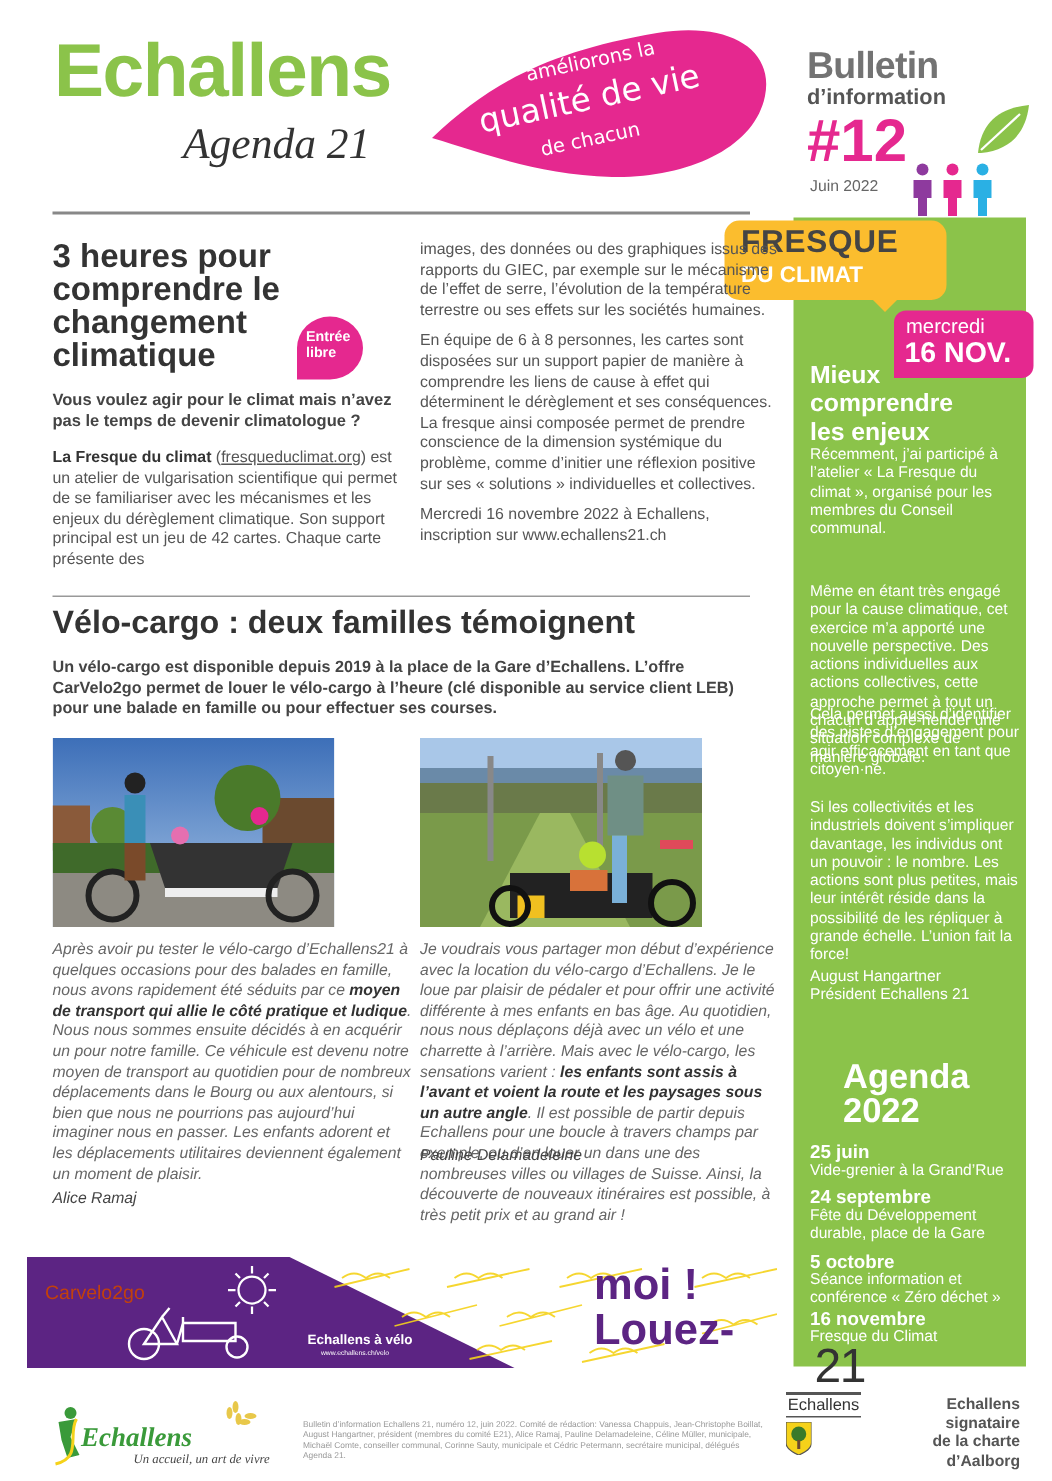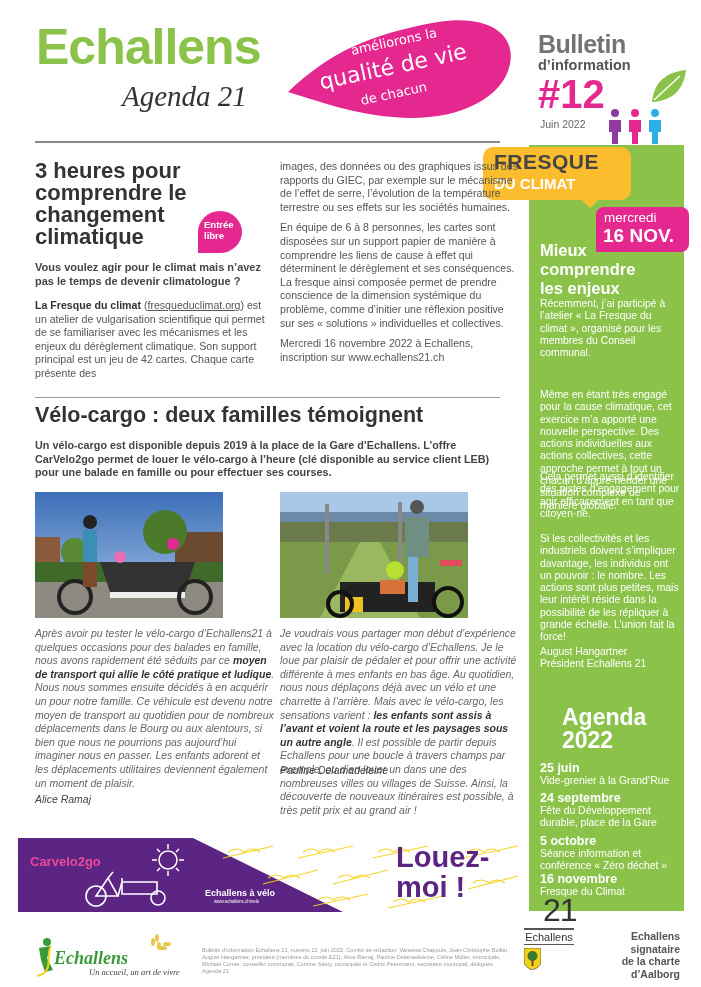--- a/index.html
+++ b/index.html
@@ -75,21 +75,21 @@
   .testimony { position: absolute; width: 240px; font-size: 10.5px; font-style: italic; color: #666; line-height: 13.6px; }
   .testimony b { color: #333; }
   #t1 { left: 35px; top: 627px; }
   #t2 { left: 280px; top: 627px; }
   .signature { position: absolute; font-size: 10.5px; font-style: italic; color: #444; }
   #t1-sign { left: 35px; top: 793px; }
   #t2-sign { left: 280px; top: 764px; }
 
   
   #banner { left: 18px; top: 838px; width: 500px; height: 74px; overflow: hidden; background: #fff; }
-  #banner-brand { left: 30px; top: 854px; font-size: 13px; font-weight: bold; color: #ec4899; }
+  #banner-brand { left: 30px; top: 854px; font-size: 13px; font-weight: normal; color: #c2410c; }
   #banner-sub { left: 205px; top: 888px; font-size: 9px; font-weight: bold; color: #fff; }
   #banner-url { left: 214px; top: 899px; font-size: 4.5px; color: #fff; }
   #banner-cta { left: 396px; top: 842px; font-size: 29px; font-weight: bold; color: #5c2483; line-height: 30px; }
 
   
   #footer-logo { left: 35px; top: 932px; width: 160px; height: 48px; }
   #footer-logo-text { left: 54px; top: 948px; font-family: "Liberation Serif", serif; font-style: italic; font-weight: bold; font-size: 18px; color: #3a9a3a; }
   #footer-logo-tag { left: 89px; top: 967px; font-family: "Liberation Serif", serif; font-style: italic; font-size: 8.5px; color: #444; }
   #footer-credits { left: 202px; top: 947px; width: 310px; font-size: 5.6px; color: #999; line-height: 7px; }
   #e21-logo-text { left: 524px; top: 928px; font-size: 11px; color: #333; border-top: 2px solid #555; border-bottom: 1px solid #555; line-height: 14px; width: 50px; text-align: center; }
@@ -260,22 +260,22 @@
       <circle cx="78" cy="58" r="10"></circle>
       <circle cx="140" cy="60" r="7"></circle>
       <path d="M78 58 L90 40 L100 58 Z M90 40 L95 34 M104 44 h35 v12 h-35 Z M100 58 L104 44 M104 40 v16"></path>
     </g>
   </svg>
 </div>
 <div class="abs" id="banner-brand">Carvelo2go</div>
 <div class="abs" id="banner-sub">Echallens à vélo</div>
 <div class="abs" id="banner-url">www.echallens.ch/velo</div>
 <div class="abs" id="banner-cta">
+  <div>moi !</div>
   <div>Louez-</div>
-  <div>moi !</div>
 </div>
 
 <svg class="abs" id="footer-logo" viewBox="0 0 160 48">
   <circle cx="12" cy="10" r="4" fill="#3a9a3a"></circle>
   <path d="M4 16 L16 14 L12 26 L18 38 L10 40 L6 28 Z" fill="#3a9a3a"></path>
   <path d="M2 44 C20 40, 10 24, 16 14" stroke="#f5d21a" stroke-width="2" fill="none"></path>
   <g fill="#e8c84a">
     <ellipse cx="118" cy="10" rx="2" ry="4"></ellipse>
       <ellipse cx="122" cy="6" rx="2" ry="4"></ellipse>
       <ellipse cx="124" cy="14" rx="2" ry="4"></ellipse>

